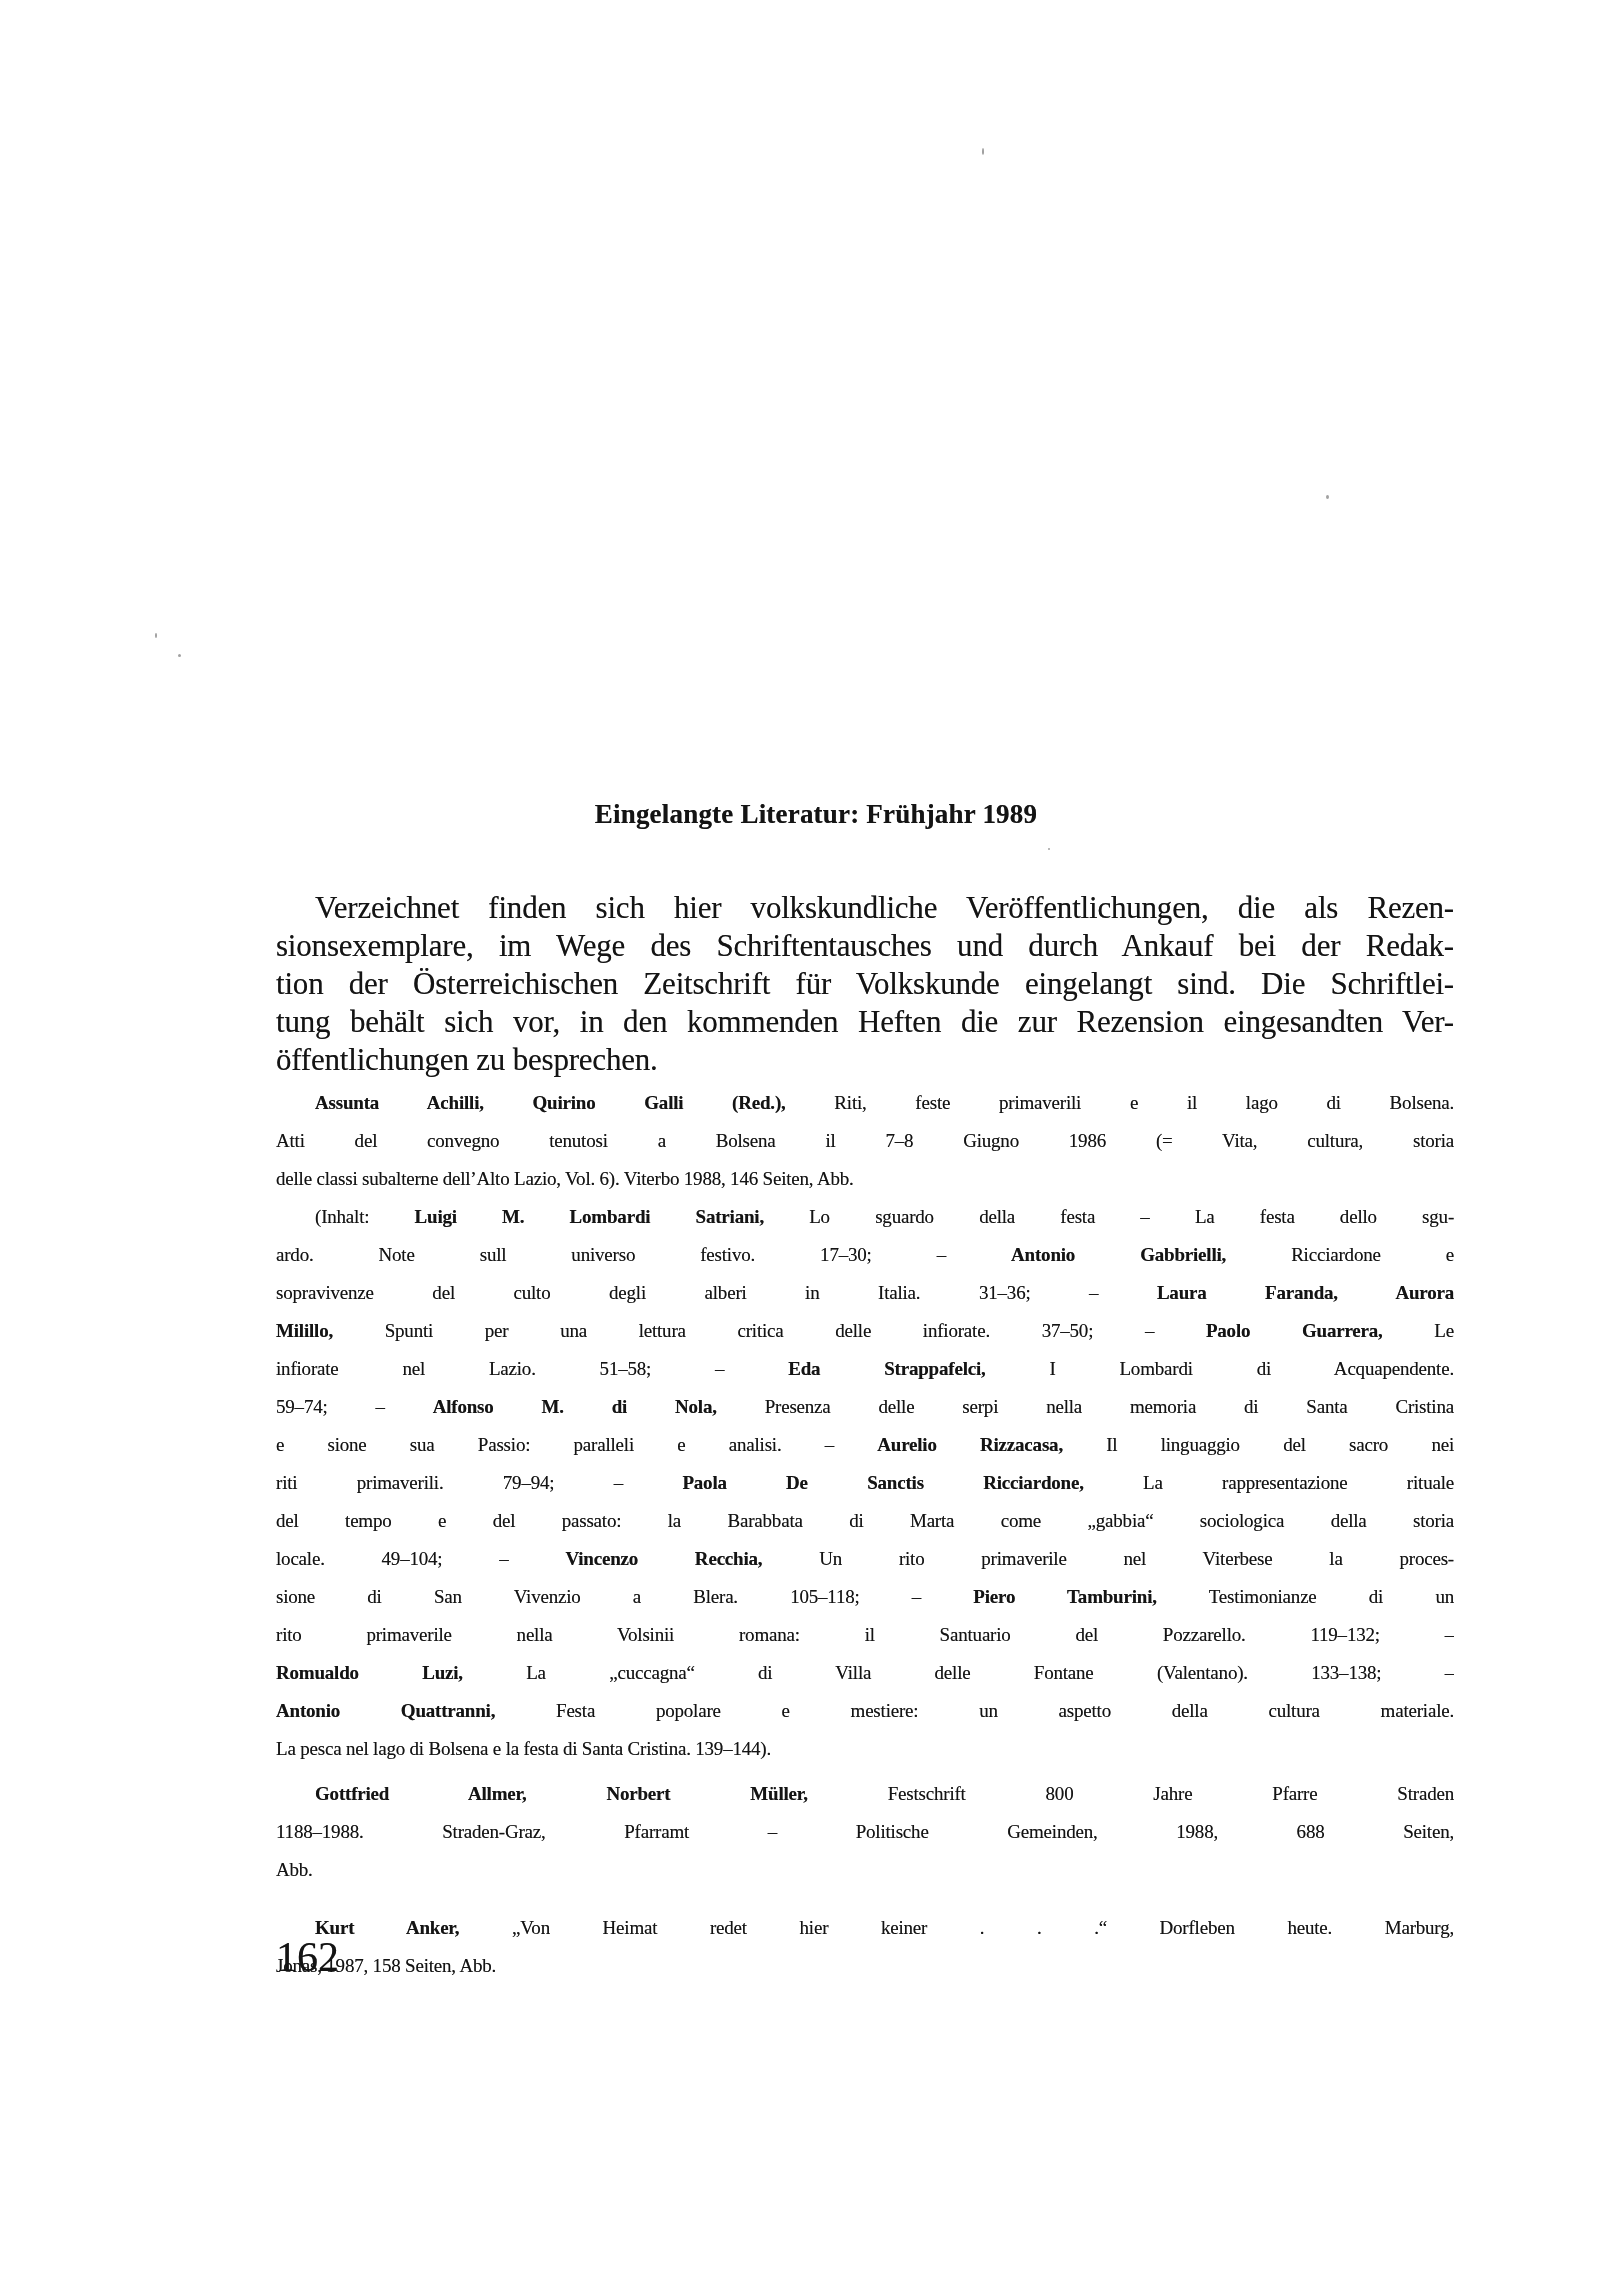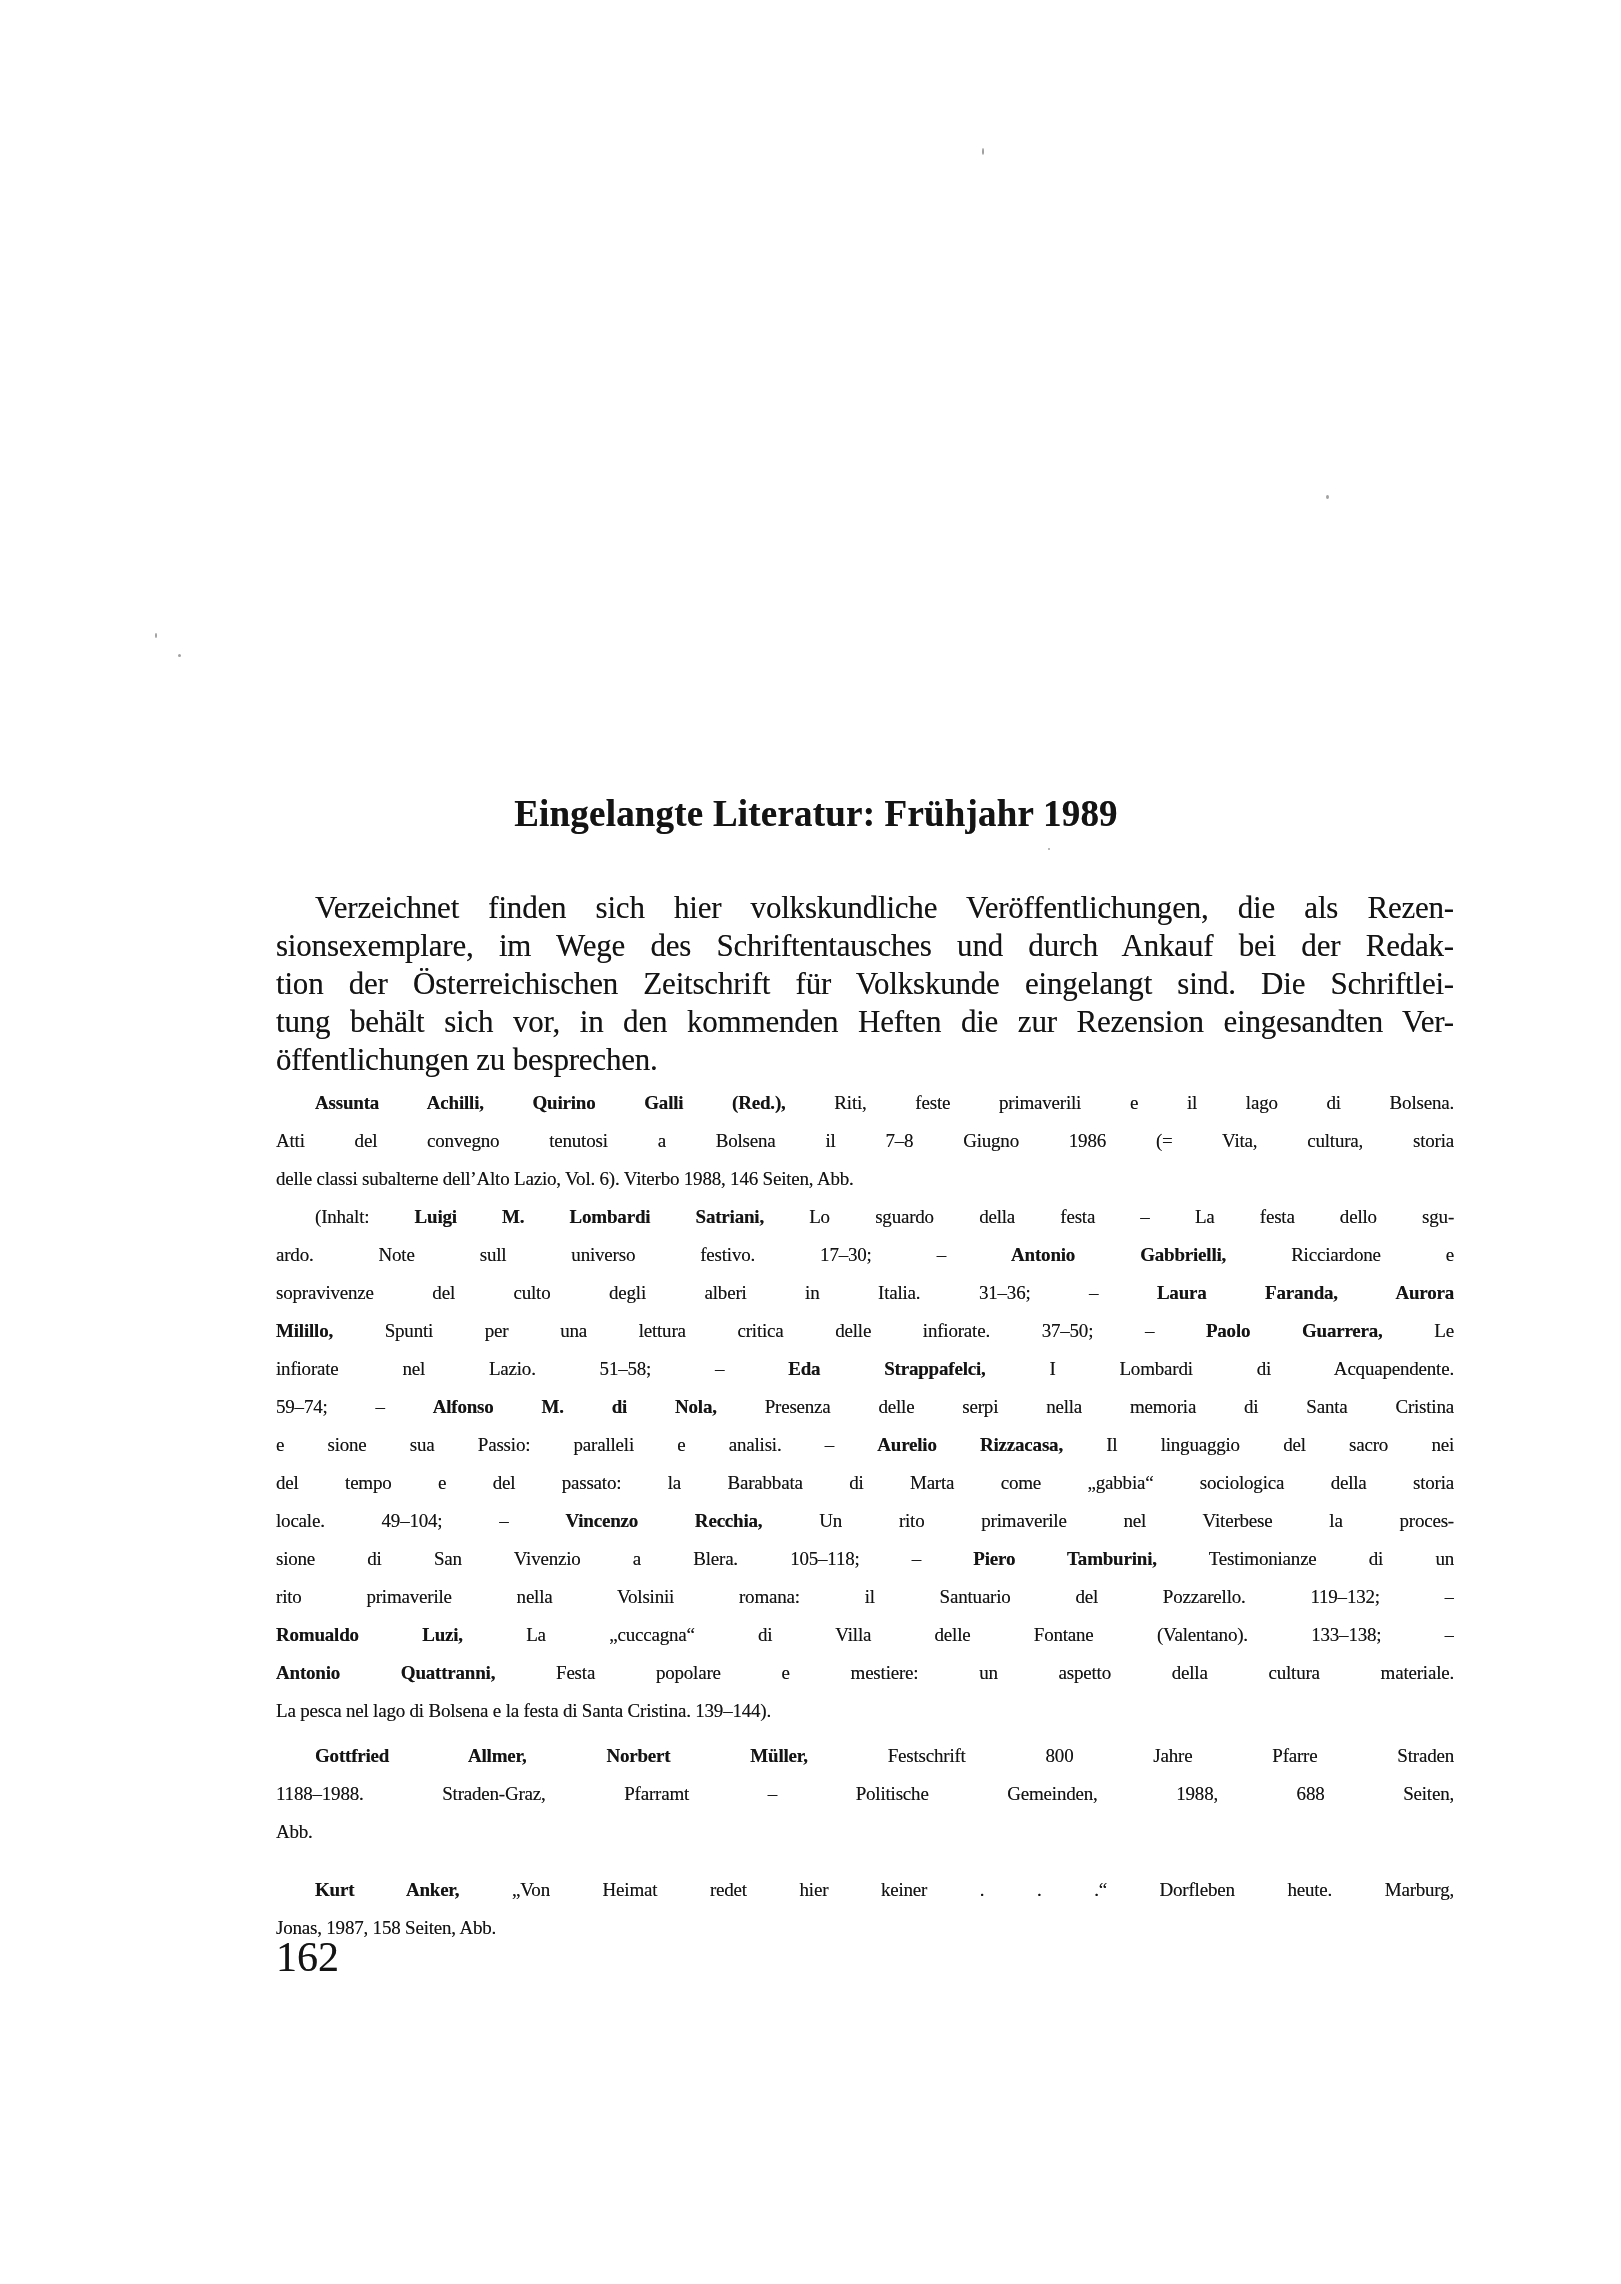--- a/index.html
+++ b/index.html
@@ -16,21 +16,21 @@
     color: #141414;
     overflow: hidden;
   }
   .title {
     position: absolute;
     left: 227px;
     top: 793px;
     width: 1178px;
     margin: 0;
     text-align: center;
-    font-size: 37px;
+    font-size: 27px;
     line-height: 42px;
     font-weight: bold;
     letter-spacing: 0.2px;
     text-shadow: 0 0 0.5px rgba(0,0,0,0.55);
   }
   .textblock {
     position: absolute;
     left: 276px;
     top: 889px;
     width: 1178px;
@@ -82,20 +82,21 @@
         <div class="line last"><span class="reg">delle classi subalterne dell’Alto Lazio, Vol. 6). Viterbo 1988, 146 Seiten, Abb.</span></div>
       </div>
       <div class="para para-entry">
         <div class="line indent"><span class="reg">(Inhalt: </span><span class="bold">Luigi M. Lombardi Satriani,</span><span class="reg"> Lo sguardo della festa – La festa dello sgu-</span></div>
         <div class="line"><span class="reg">ardo. Note sull universo festivo. 17–30; – </span><span class="bold">Antonio Gabbrielli,</span><span class="reg"> Ricciardone e</span></div>
         <div class="line"><span class="reg">sopravivenze del culto degli alberi in Italia. 31–36; – </span><span class="bold">Laura Faranda, Aurora</span></div>
         <div class="line"><span class="bold">Milillo,</span><span class="reg"> Spunti per una lettura critica delle infiorate. 37–50; – </span><span class="bold">Paolo Guarrera,</span><span class="reg"> Le</span></div>
         <div class="line"><span class="reg">infiorate nel Lazio. 51–58; – </span><span class="bold">Eda Strappafelci,</span><span class="reg"> I Lombardi di Acquapendente.</span></div>
         <div class="line"><span class="reg">59–74; – </span><span class="bold">Alfonso M. di Nola,</span><span class="reg"> Presenza delle serpi nella memoria di Santa Cristina</span></div>
         <div class="line"><span class="reg">e sione sua Passio: paralleli e analisi. – </span><span class="bold">Aurelio Rizzacasa,</span><span class="reg"> Il linguaggio del sacro nei</span></div>
+        <div class="line"><span class="reg">riti primaverili. 79–94; – </span><span class="bold">Paola De Sanctis Ricciardone,</span><span class="reg"> La rappresentazione rituale</span></div>
         <div class="line"><span class="reg">del tempo e del passato: la Barabbata di Marta come „gabbia“ sociologica della storia</span></div>
         <div class="line"><span class="reg">locale. 49–104; – </span><span class="bold">Vincenzo Recchia,</span><span class="reg"> Un rito primaverile nel Viterbese la proces-</span></div>
         <div class="line"><span class="reg">sione di San Vivenzio a Blera. 105–118; – </span><span class="bold">Piero Tamburini,</span><span class="reg"> Testimonianze di un</span></div>
         <div class="line"><span class="reg">rito primaverile nella Volsinii romana: il Santuario del Pozzarello. 119–132; –</span></div>
         <div class="line"><span class="bold">Romualdo Luzi,</span><span class="reg"> La „cuccagna“ di Villa delle Fontane (Valentano). 133–138; –</span></div>
         <div class="line"><span class="bold">Antonio Quattranni,</span><span class="reg"> Festa popolare e mestiere: un aspetto della cultura materiale.</span></div>
         <div class="line last"><span class="reg">La pesca nel lago di Bolsena e la festa di Santa Cristina. 139–144).</span></div>
       </div>
       <div class="para para-entry" style="margin-top: 7.3px;">
         <div class="line indent"><span class="bold">Gottfried Allmer, Norbert Müller,</span><span class="reg"> Festschrift 800 Jahre Pfarre Straden</span></div>

